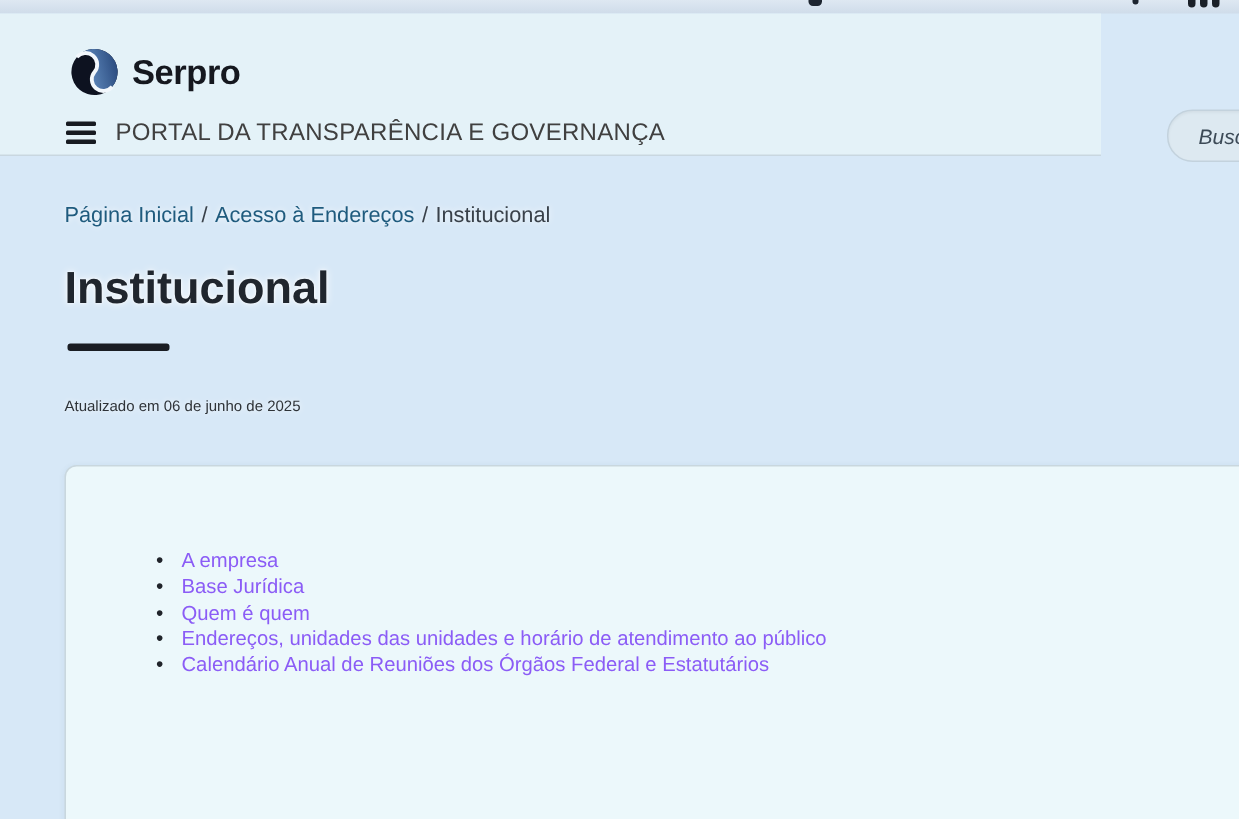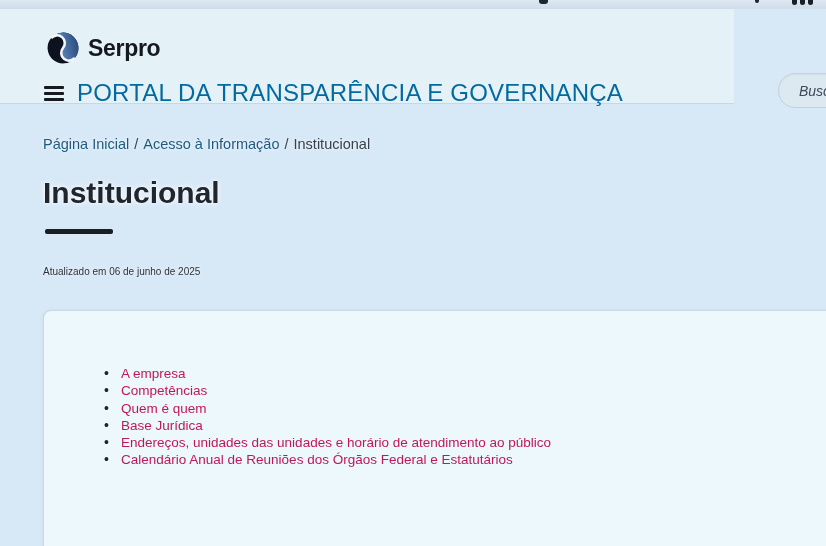--- a/index.html
+++ b/index.html
@@ -16,21 +16,21 @@
   .dots i{display:block;width:5px;height:5px;background:#1a2028;border-radius:0 0 3px 3px;}
 
   
   .header{position:absolute;left:0;top:9px;width:734px;height:94px;
     background:#e4f2f8;border-bottom:1px solid #c9d7e0;text-decoration:underline;}
   .logo{position:absolute;left:46px;top:22px;display:flex;align-items:center;gap:8px;cursor:pointer;}
   .logo-text{font-size:23px;font-weight:700;color:#15181f;letter-spacing:-0.3px;}
   .menu-row{position:absolute;left:44px;top:70px;display:flex;align-items:center;gap:13px;}
   .hamburger{width:20px;display:flex;flex-direction:column;gap:3px;cursor:pointer;padding:2px 0;}
   .hamburger span{display:block;height:3px;background:#171b21;border-radius:1px;}
-  .portal-title{font-size:24px;color:#0369a1;letter-spacing:0.2px;font-weight:500;white-space:nowrap;}
+  .portal-title{font-size:16px;color:#404040;letter-spacing:0.2px;font-weight:500;white-space:nowrap;}
 
   .search-pill{position:absolute;top:64px;left:778px;width:110px;height:33px;
     background:#dde9f1;border:1px solid #c3d2dd;border-radius:17px;
     box-shadow:inset 0 1px 2px rgba(0,0,0,0.05);}
   .search-pill input{width:70px;height:100%;border:none;outline:none;background:transparent;
     padding:0 0 0 20px;font-size:14px;color:#3c4a57;font-family:inherit;}
   .search-pill input::placeholder{font-style:italic;color:#3c4a57;opacity:1;}
 
   
   .breadcrumb{position:absolute;left:43px;top:136px;font-size:14.5px;color:#39414a;
@@ -44,21 +44,21 @@
     border-radius:2px;}
 
   .updated{position:absolute;left:43px;top:266px;font-size:10px;color:#2e3338;
     text-shadow:0 0 4px rgba(255,255,255,.9);}
 
   .content-box{position:absolute;left:43px;top:310px;width:800px;height:280px;
     background:#ecf8fb;border:1px solid #c9d7de;border-radius:8px;
     box-shadow:0 1px 4px rgba(40,70,100,0.07);}
   .intro{position:absolute;left:37px;top:30px;width:730px;font-size:14px;color:#3b4046;line-height:18px;}
   .link-list{position:absolute;left:60px;top:54px;margin:0;padding:0;list-style:none;}
-  .link-list li{position:relative;padding-left:17px;font-size:13.5px;line-height:17.3px;color:#be185d;cursor:pointer;}
+  .link-list li{position:relative;padding-left:17px;font-size:13.5px;line-height:17.3px;color:#8b5cf6;cursor:pointer;}
   .link-list li::before{content:"•";position:absolute;left:0;top:0;color:#20242a;font-size:14px;}
   .lock-icon{display:inline-block;width:11px;height:12px;margin-right:4px;vertical-align:-1px;}
 </style>
 </head>
 <body>
 
 <div class="screen">
 
   <div class="top-strip">
     <span class="partial-mark pm-a"></span>
@@ -98,32 +98,31 @@
       </div>
       <div class="portal-title">PORTAL DA TRANSPARÊNCIA E GOVERNANÇA</div>
     </div>
 
     <div class="search-pill">
       <input type="text" placeholder="Busca..." style="">
     </div>
   </div>
 
   <nav class="breadcrumb">
-    <a>Página Inicial</a><span class="crumb-sep">/</span><a>Acesso à Informação</a><span class="crumb-sep">/</span><span>Institucional</span>
+    <a>Página Inicial</a><span class="crumb-sep">/</span><a>Acesso à Endereços</a><span class="crumb-sep">/</span><span>Institucional</span>
   </nav>
 
   <h1 class="page-title">Institucional</h1>
   <div class="title-rule"></div>
 
   <div class="updated">Atualizado em 06 de junho de 2025</div>
 
   <section class="content-box">
     <ul class="link-list">
       <li><span>A empresa</span></li>
-      <li><span>Competências</span></li>
+      <li><span>Base Jurídica</span></li>
       <li><span>Quem é quem</span></li>
-      <li><span>Base Jurídica</span></li>
       <li><span>Endereços, unidades das unidades e horário de atendimento ao público</span></li>
       <li><span>Calendário Anual de Reuniões dos Órgãos Federal e Estatutários</span></li>
     </ul>
   </section>
 
 </div>
 
 </body></html>

